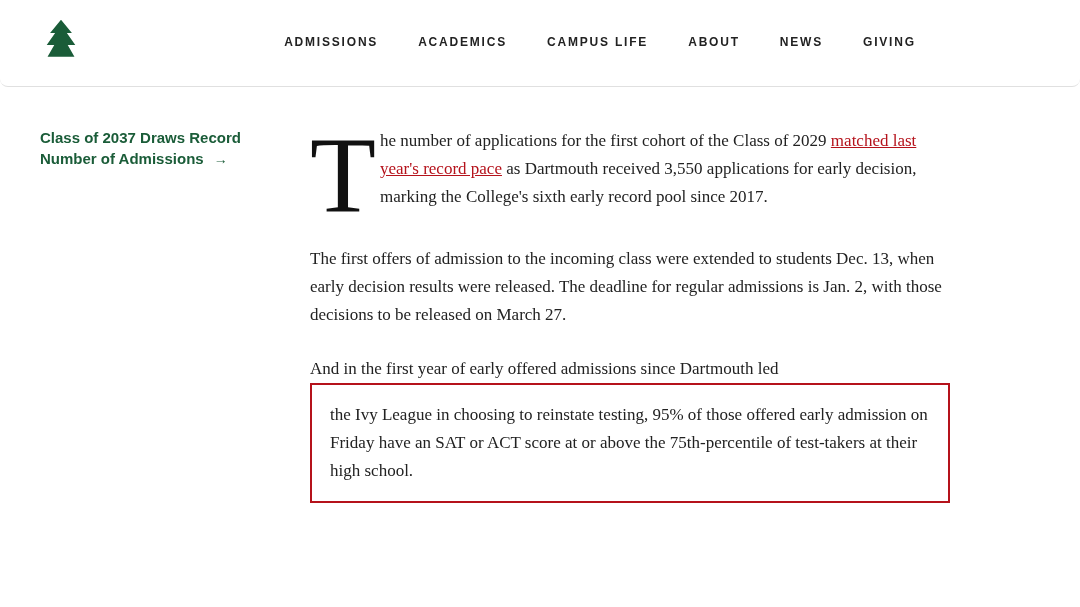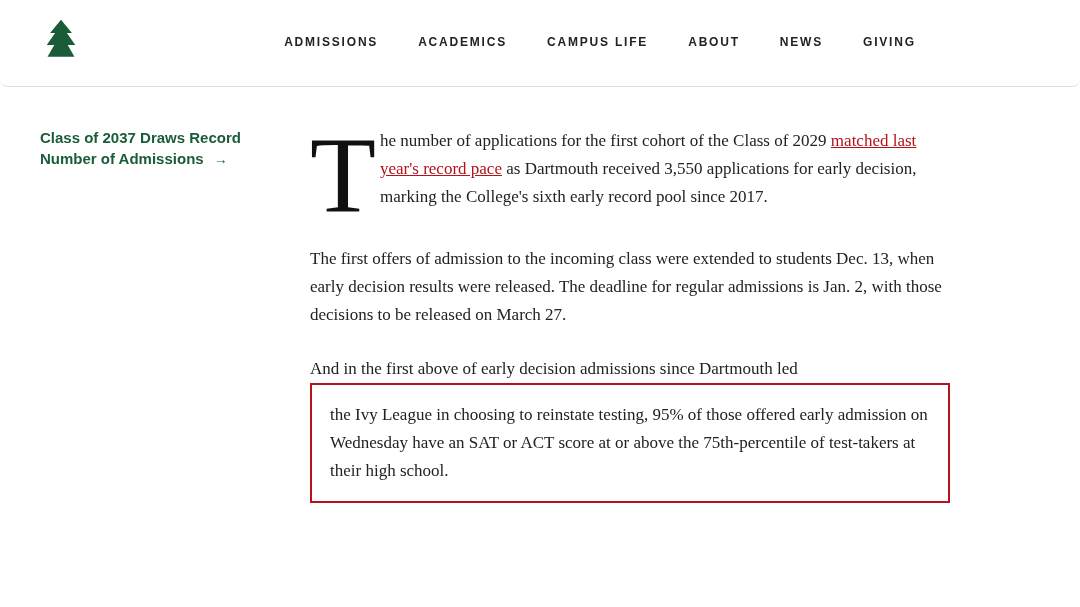--- a/index.html
+++ b/index.html
@@ -182,19 +182,19 @@
 
     <div class="drop-cap-paragraph">
       <div>
         <span class="drop-cap">T</span><span class="drop-cap-text"><span>he number of applications for the first cohort of the Class of 2029 </span><span class="highlight-link">matched last year's record pace</span><span> as Dartmouth received 3,550 applications for early decision, marking the College's sixth early record pool since 2017.</span></span>
       </div>
     </div>
 
     <p class="article-paragraph">The first offers of admission to the incoming class were extended to students Dec. 13, when early decision results were released. The deadline for regular admissions is Jan. 2, with those decisions to be released on March 27.</p>
 
     <div>
-      <p class="article-paragraph" style="margin-bottom: 0;">And in the first above of early decision admissions since Dartmouth led</p>
-      <div class="highlight-box">the Ivy League in choosing to reinstate testing, 95% of those offered early admission on Wednesday have an SAT or ACT score at or above the 75th-percentile of test-takers at their high school.</div>
+      <p class="article-paragraph" style="margin-bottom: 0;">And in the first year of early offered admissions since Dartmouth led</p>
+      <div class="highlight-box">the Ivy League in choosing to reinstate testing, 95% of those offered early admission on Friday have an SAT or ACT score at or above the 75th-percentile of test-takers at their high school.</div>
     </div>
 
   </main>
 
 </div>
 
 </body></html>

